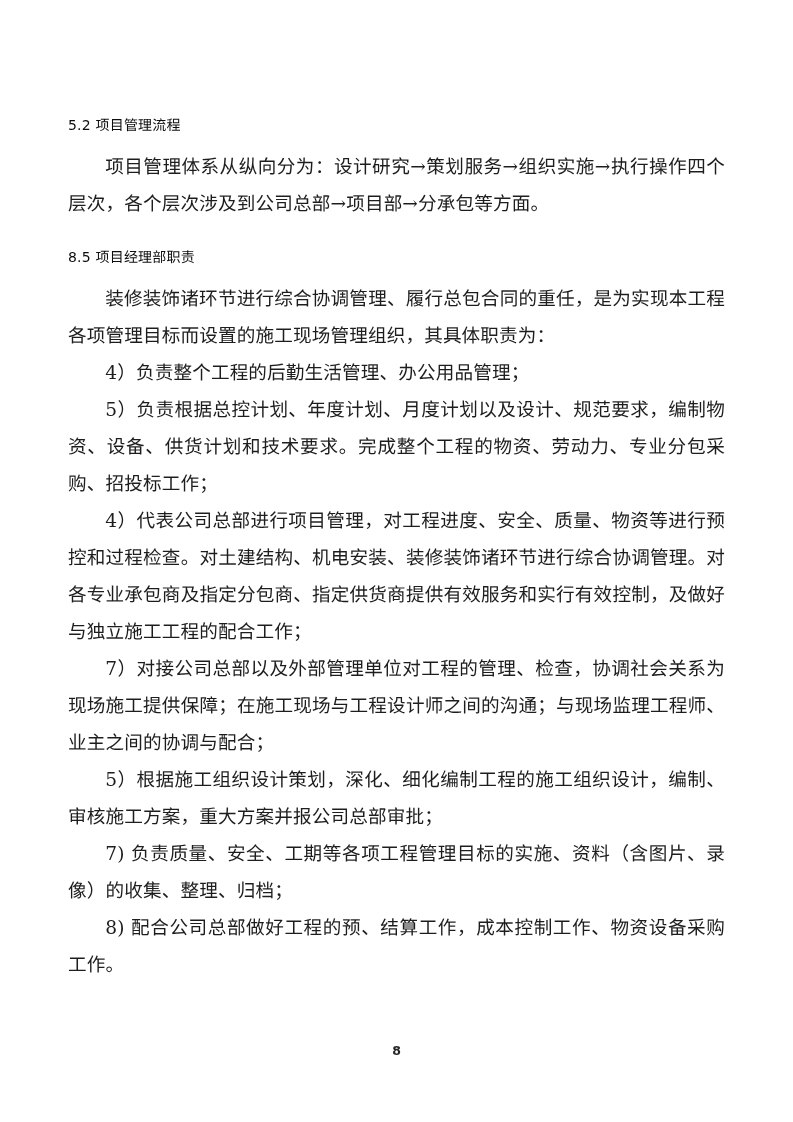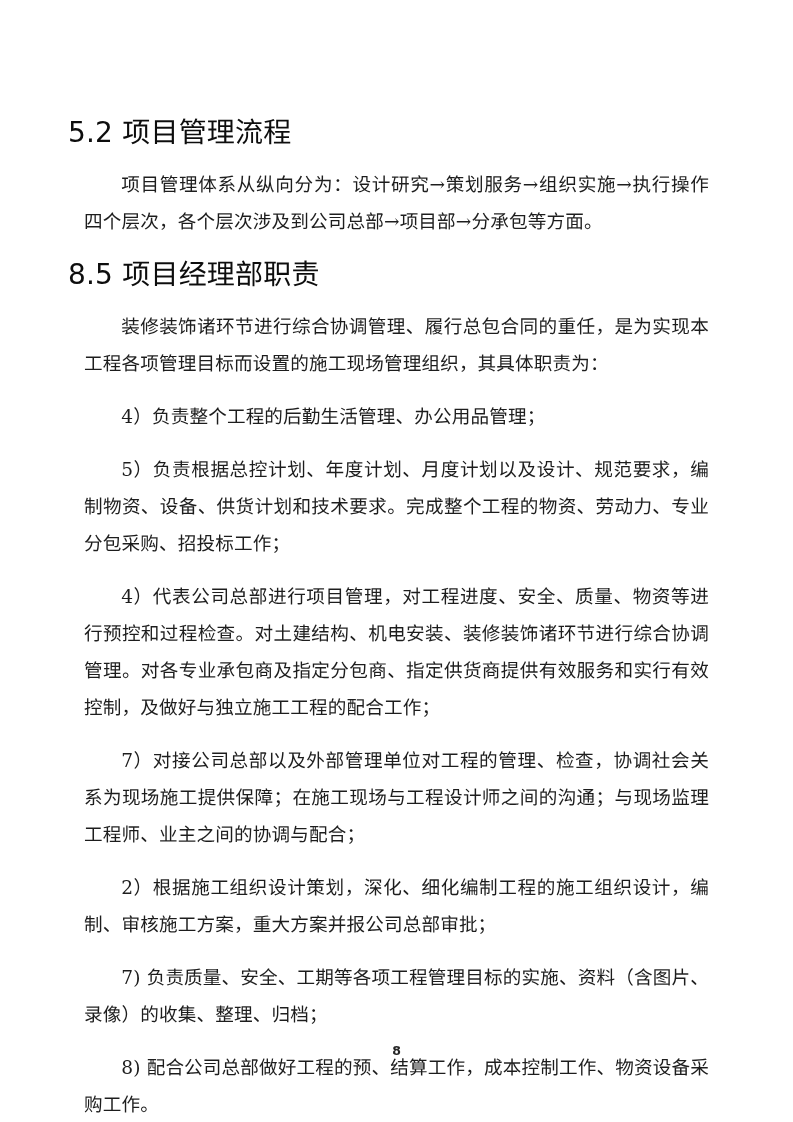--- a/index.html
+++ b/index.html
@@ -25,37 +25,37 @@
     overflow: hidden;
   }
   .content {
     position: absolute;
     left: 68px;
     top: 100px;
     width: 657px;
   }
   h2.heading {
     font-family: "DejaVu Sans", "Liberation Sans", sans-serif;
-    font-size: 28px;
+    font-size: 14px;
     font-weight: 500;
     line-height: 34px;
-    margin: 16px 0 6px 0;
+    margin: 8px 0 6px 0;
     padding: 0;
     color: #0d0d0d;
     letter-spacing: 0.2px;
     white-space: nowrap;
   }
   h2.heading.second {
     margin-top: 18px;
   }
   p.body-text {
     font-family: "DejaVu Serif", "Liberation Serif", serif;
     font-size: 18.6px;
     line-height: 37px;
-    margin: 16px;
+    margin: 0;
     padding: 0;
     text-align: justify;
     text-justify: inter-ideograph;
     text-indent: 2em;
     color: #1d1d1d;
     letter-spacing: 0.15px;
     word-break: break-all;
   }
   p.body-text.tight-last {
     text-align: justify;
@@ -92,21 +92,21 @@
 
 
     <p class="body-text">4）负责整个工程的后勤生活管理、办公用品管理；</p>
 
     <p class="body-text">5）负责根据总控计划、年度计划、月度计划以及设计、规范要求，编制物资、设备、供货计划和技术要求。完成整个工程的物资、劳动力、专业分包采购、招投标工作；</p>
 
     <p class="body-text">4）代表公司总部进行项目管理，对工程进度、安全、质量、物资等进行预控和过程检查。对土建结构、机电安装、装修装饰诸环节进行综合协调管理。对各专业承包商及指定分包商、指定供货商提供有效服务和实行有效控制，及做好与独立施工工程的配合工作；</p>
 
     <p class="body-text">7）对接公司总部以及外部管理单位对工程的管理、检查，协调社会关系为现场施工提供保障；在施工现场与工程设计师之间的沟通；与现场监理工程师、业主之间的协调与配合；</p>
 
-    <p class="body-text">2）根据施工组织设计策划，深化、细化编制工程的施工组织设计，编制、审核施工方案，重大方案并报公司总部审批；</p>
+    <p class="body-text">5）根据施工组织设计策划，深化、细化编制工程的施工组织设计，编制、审核施工方案，重大方案并报公司总部审批；</p>
 
     <p class="body-text">7) 负责质量、安全、工期等各项工程管理目标的实施、资料（含图片、录像）的收集、整理、归档；</p>
 
     <p class="body-text tight-last">8) 配合公司总部做好工程的预、结算工作，成本控制工作、物资设备采购工作。</p>
 
   </div>
 
   <div class="footer">
     <span class="page-number">8</span>
   </div>

